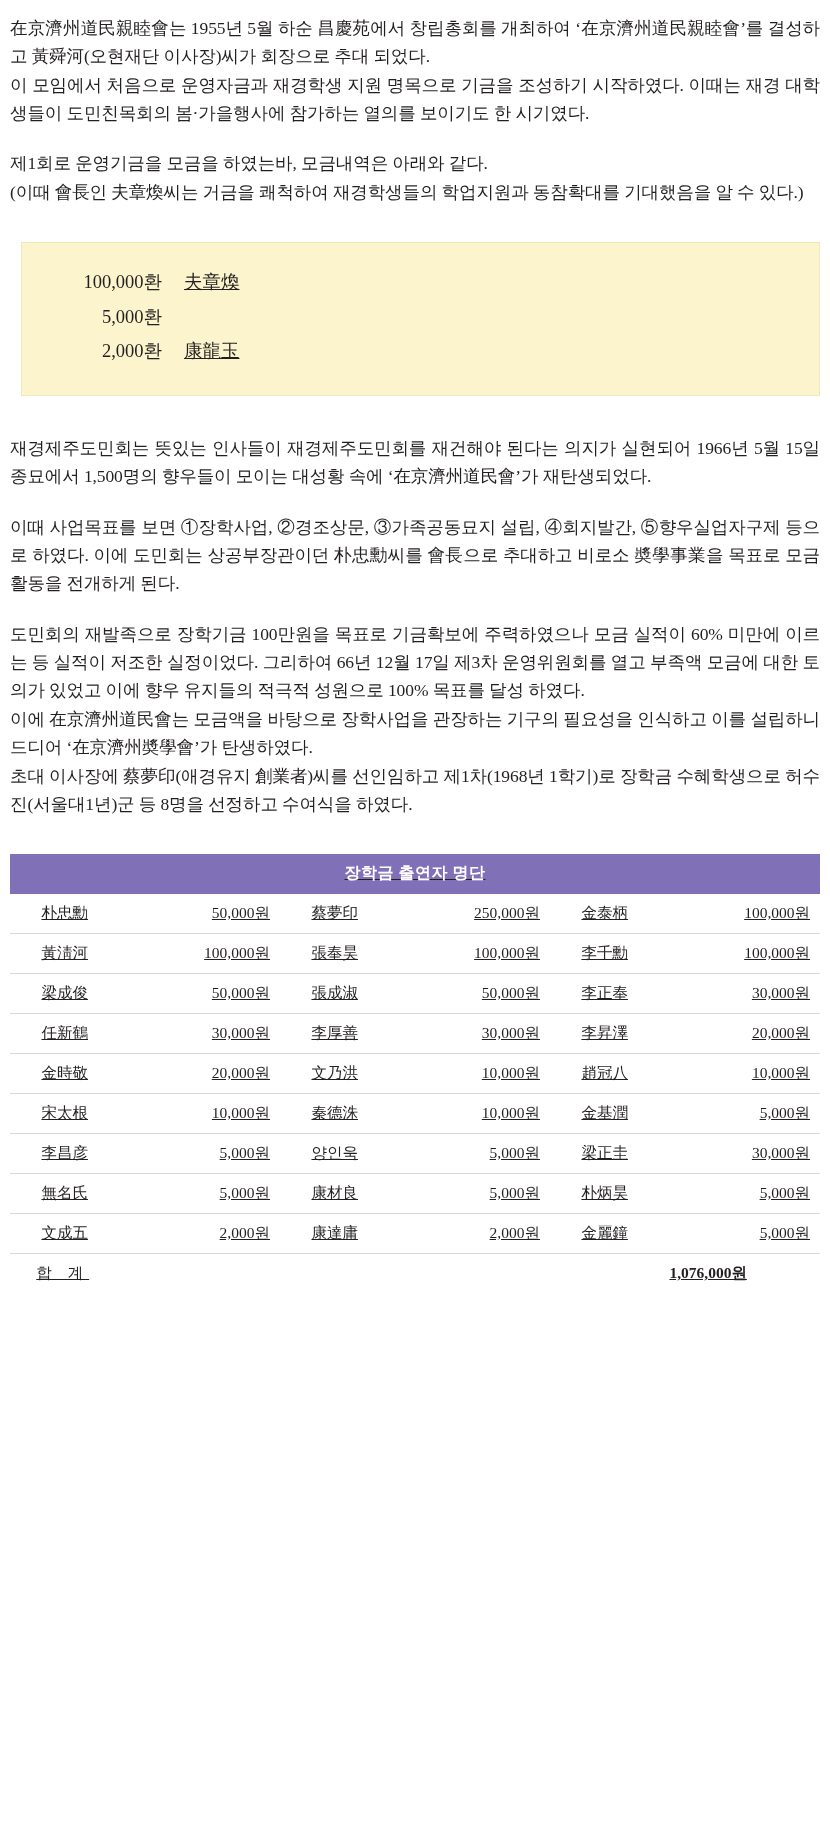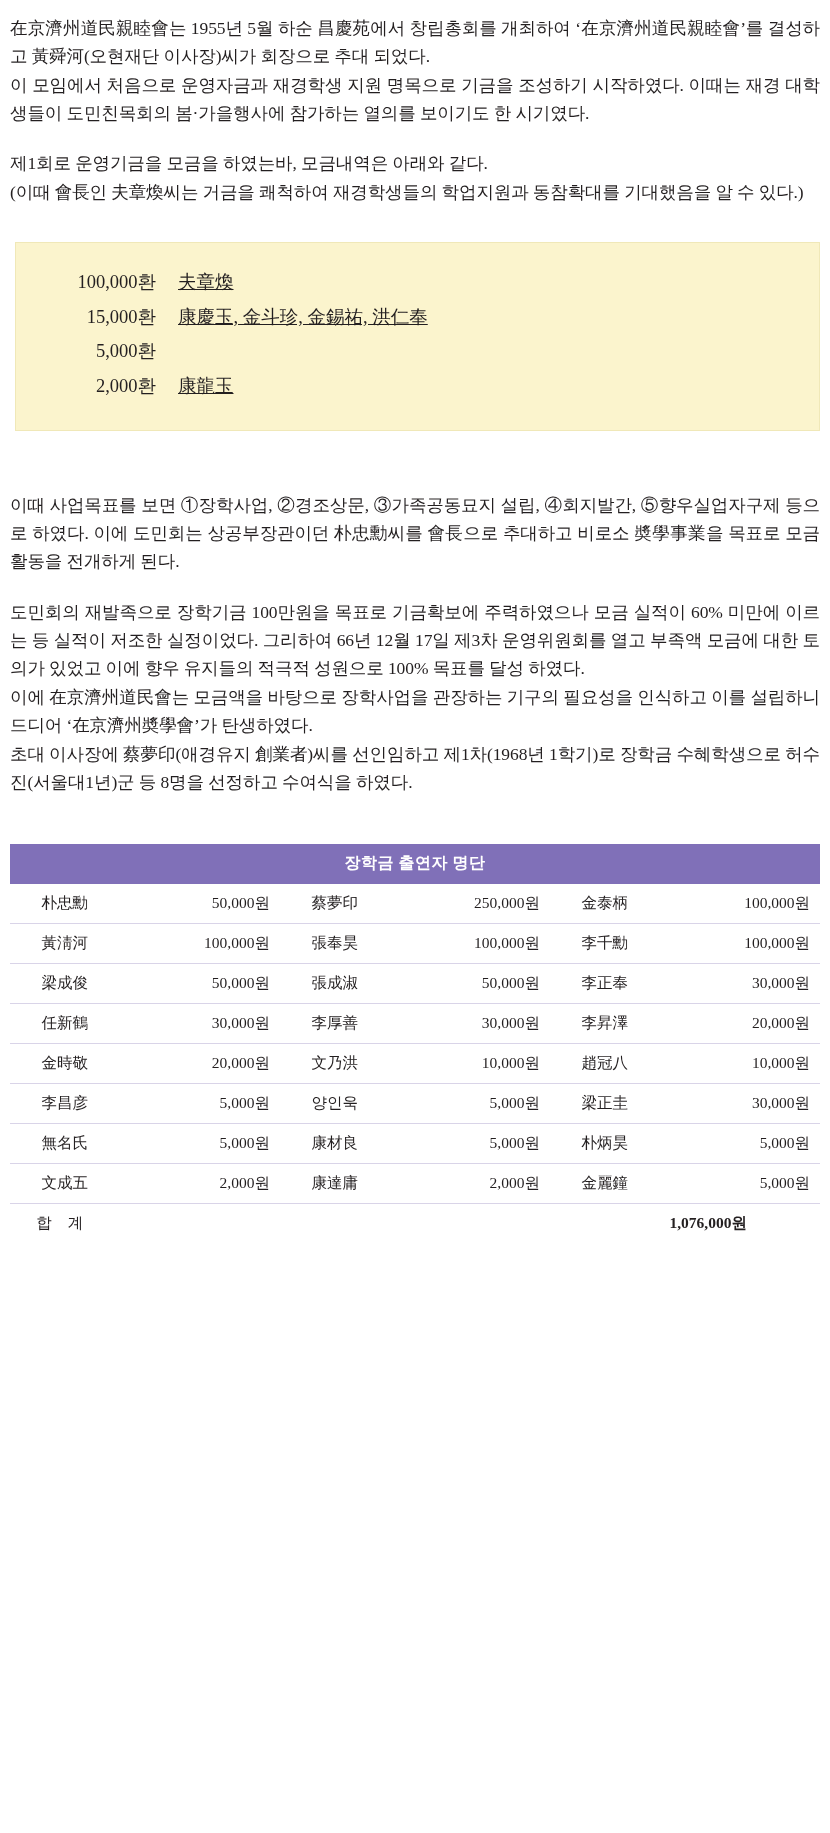--- a/index.html
+++ b/index.html
@@ -27,21 +27,21 @@
   }
   .gap-md { height: 22px; }
   .gap-lg { height: 30px; }
   .gap-xl { height: 38px; }
 
   
   .donation-box {
     background: #fbf4cd;
     border: 1px solid #f0e8b8;
     padding: 22px 0 26px 0;
-    margin: 6px 0 0 5px;
+    margin: 6px 0 0 11px;
   }
   .donation-row {
     display: flex;
     align-items: baseline;
     font-size: 18.5px;
     line-height: 1.55;
     padding: 3px 0;
   }
   .donation-amount {
     width: 140px;
@@ -50,21 +50,22 @@
     white-space: nowrap;
   }
   .donation-names {
     flex: 1;
     white-space: nowrap;
     text-decoration: underline;
   }
 
   
   .table-wrap {
-    margin-top: 18px;
+    margin-top: 6px;
+    text-decoration: underline;
   }
   table.donors {
     width: 100%;
     border-collapse: collapse;
     font-size: 15.5px;
   }
   table.donors caption {
     background: #8070b8;
     color: #ffffff;
     font-size: 16px;
@@ -119,36 +120,33 @@
 
   <p class="para">제1회로 운영기금을 모금을 하였는바, 모금내역은 아래와 같다.</p>
   <p class="para">(이때 會長인 夫章煥씨는 거금을 쾌척하여 재경학생들의 학업지원과 동참확대를 기대했음을 알 수 있다.)</p>
 
   <div class="gap-lg"></div>
 
   <div class="donation-box">
     <div class="donation-row">
       <span class="donation-amount">100,000환</span>
       <span class="donation-names">夫章煥</span>
-    </div>
-    <div class="donation-row">
-      <span class="donation-amount">15,000환</span>
-      <span class="donation-names">康慶玉, 金斗珍, 金錫祐, 洪仁奉</span>
     </div>
     <div class="donation-row">
       <span class="donation-amount">5,000환</span>
     </div>
     <div class="donation-row">
       <span class="donation-amount">2,000환</span>
       <span class="donation-names">康龍玉</span>
     </div>
   </div>
 
   <div class="gap-xl"></div>
 
+  <p class="para">재경제주도민회는 뜻있는 인사들이 재경제주도민회를 재건해야 된다는 의지가 실현되어 1966년 5월 15일 종묘에서 1,500명의 향우들이 모이는 대성황 속에 ‘在京濟州道民會’가 재탄생되었다.</p>
 
   <div class="gap-md"></div>
 
   <p class="para">이때 사업목표를 보면 ①장학사업, ②경조상문, ③가족공동묘지 설립, ④회지발간, ⑤향우실업자구제 등으로 하였다. 이에 도민회는 상공부장관이던 朴忠勳씨를 會長으로 추대하고 비로소 奬學事業을 목표로 모금활동을 전개하게 된다.</p>
 
   <div class="gap-md"></div>
 
   <p class="para">도민회의 재발족으로 장학기금 100만원을 목표로 기금확보에 주력하였으나 모금 실적이 60% 미만에 이르는 등 실적이 저조한 실정이었다. 그리하여 66년 12월 17일 제3차 운영위원회를 열고 부족액 모금에 대한 토의가 있었고 이에 향우 유지들의 적극적 성원으로 100% 목표를 달성 하였다.</p>
   <p class="para">이에 在京濟州道民會는 모금액을 바탕으로 장학사업을 관장하는 기구의 필요성을 인식하고 이를 설립하니 드디어 ‘在京濟州奬學會’가 탄생하였다.</p>
   <p class="para">초대 이사장에 蔡夢印(애경유지 創業者)씨를 선인임하고 제1차(1968년 1학기)로 장학금 수혜학생으로 허수진(서울대1년)군 등 8명을 선정하고 수여식을 하였다.</p>
@@ -193,20 +191,28 @@
         </tr>
         <tr>
           <td class="name">金時敬</td>
           <td class="amt">20,000원</td>
           <td class="name">文乃洪</td>
           <td class="amt">10,000원</td>
           <td class="name">趙冠八</td>
           <td class="amt">10,000원</td>
         </tr>
         <tr>
+          <td class="name">宋太根</td>
+          <td class="amt">10,000원</td>
+          <td class="name">秦德洙</td>
+          <td class="amt">10,000원</td>
+          <td class="name">金基潤</td>
+          <td class="amt">5,000원</td>
+        </tr>
+        <tr>
           <td class="name">李昌彦</td>
           <td class="amt">5,000원</td>
           <td class="name">양인욱</td>
           <td class="amt">5,000원</td>
           <td class="name">梁正圭</td>
           <td class="amt">30,000원</td>
         </tr>
         <tr>
           <td class="name">無名氏</td>
           <td class="amt">5,000원</td>

